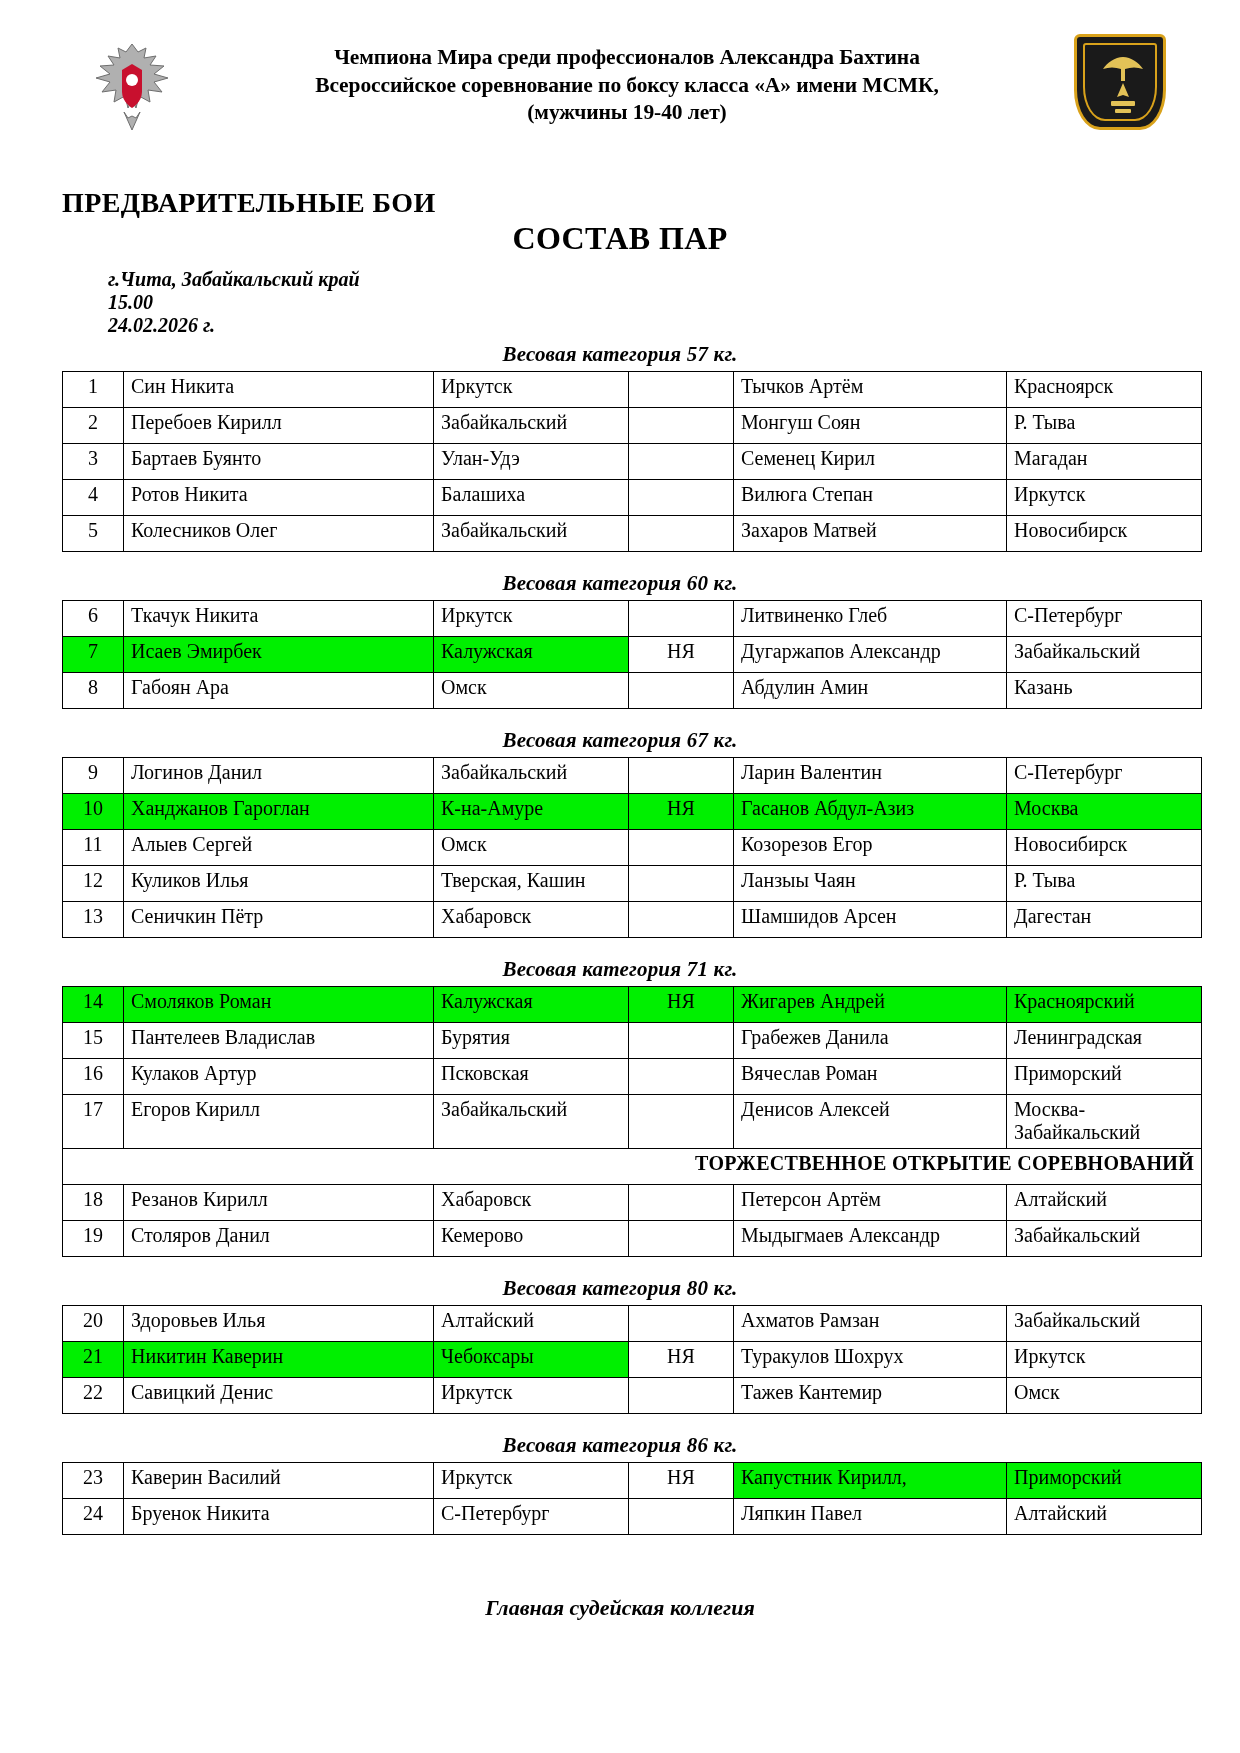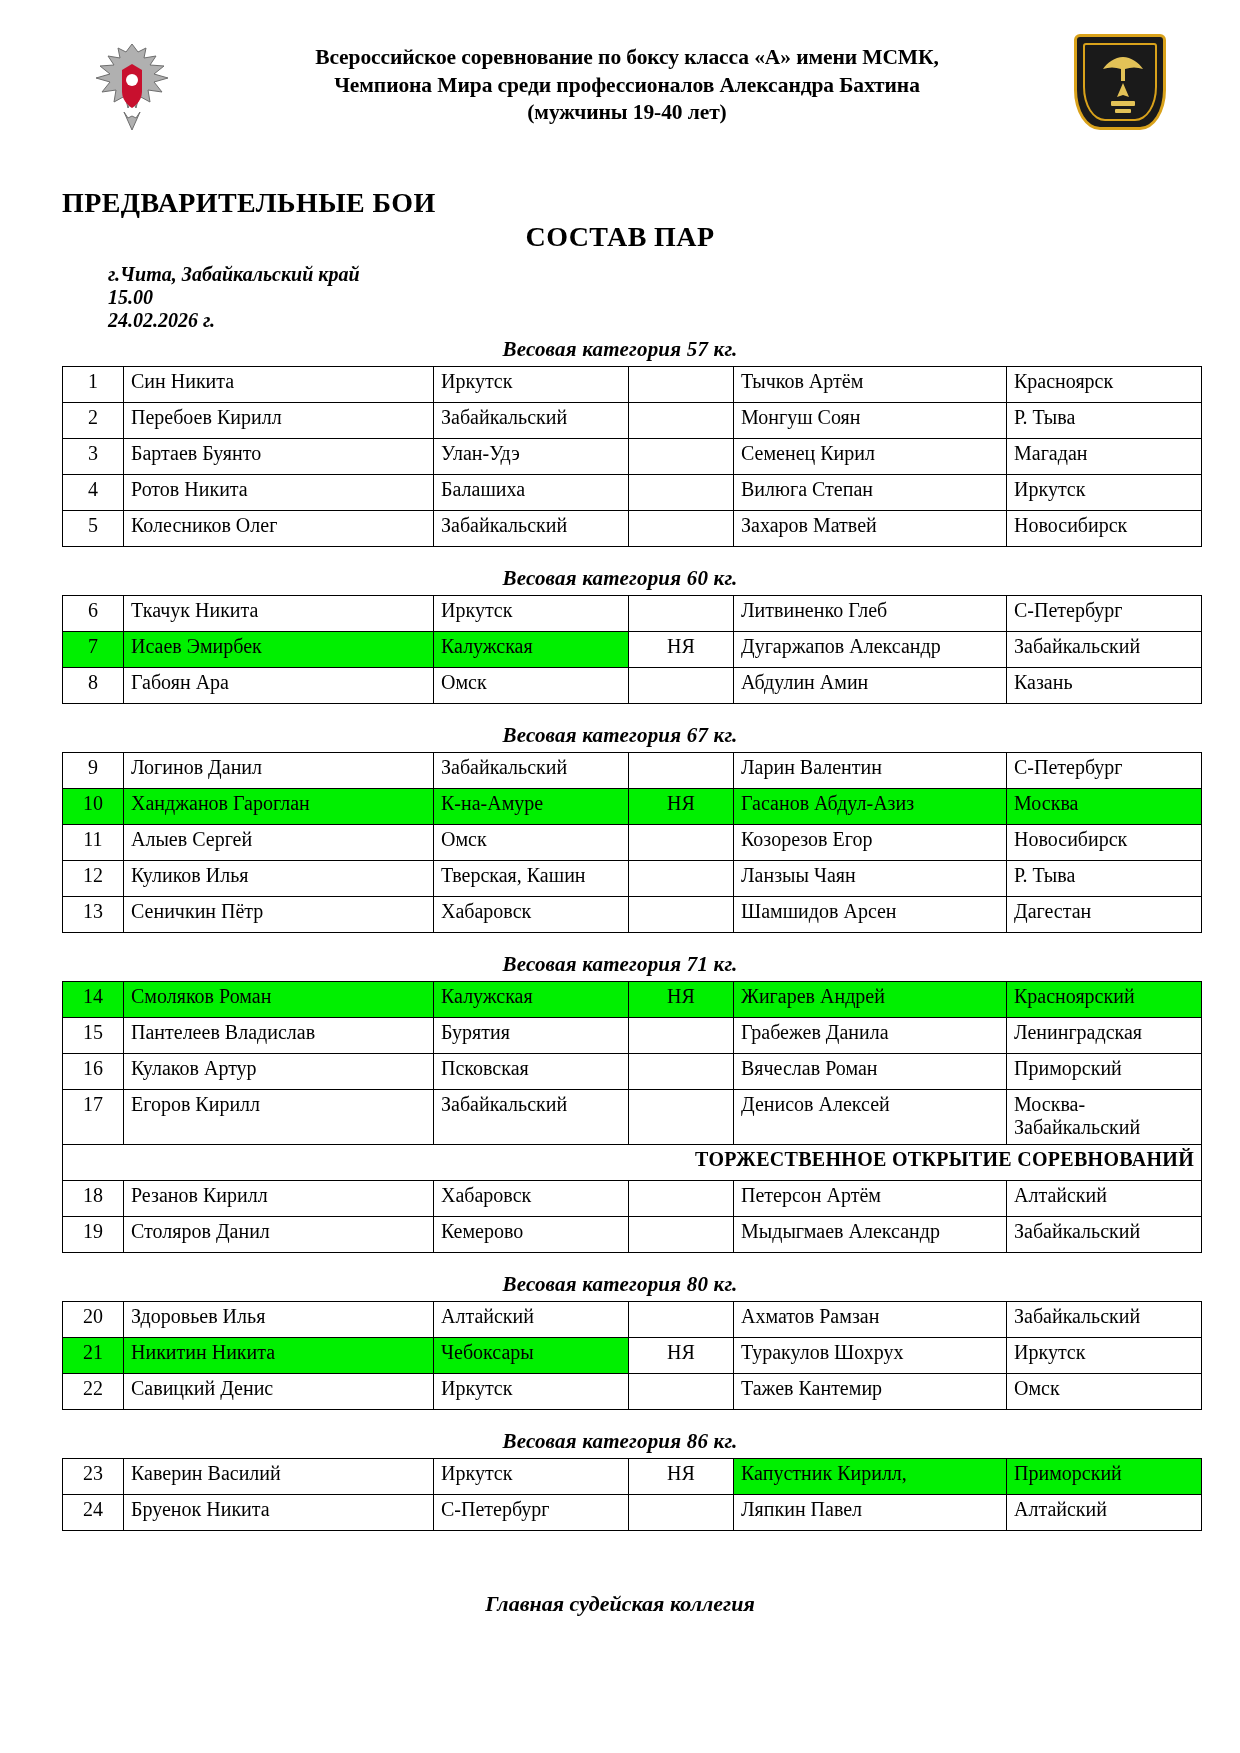--- a/index.html
+++ b/index.html
@@ -58,21 +58,21 @@
     text-align: left;
     font-weight: bold;
     font-size: 28px;
     line-height: 1.22;
     margin-top: 42px;
     letter-spacing: 0.4px;
   }
   .doc-subtitle {
     text-align: center;
     font-weight: bold;
-    font-size: 28px;
+    font-size: 32px;
     line-height: 1.18;
     letter-spacing: 0.4px;
   }
   .meta-row {
     display: flex;
     justify-content: space-between;
     align-items: baseline;
     font-style: italic;
     font-weight: bold;
     font-size: 20px;
@@ -167,22 +167,22 @@
         <g fill="#ffffff">
           <circle cx="48" cy="46" r="6"></circle>
         </g>
         <g fill="#b0b0b0" stroke="#6e6e6e" stroke-width="1">
           <path d="M40 78 L48 96 L56 78 L52 84 L48 82 L44 84 Z"></path>
         </g>
       </svg>
     </div>
 
     <div class="header-title">
+      <div>Чемпиона Мира среди профессионалов Александра Бахтина</div>
       <div>Всероссийское соревнование по боксу класса «А» имени МСМК,</div>
-      <div>Чемпиона Мира среди профессионалов Александра Бахтина</div>
       <div>(мужчины 19-40 лет)</div>
     </div>
 
     <div class="emblem-right">
       <div class="shield-right">
         <div class="shield-inner"></div>
         <svg width="92" height="96" viewBox="0 0 92 96" style="position:absolute;left:0;top:0">
           <g fill="#e3c257">
             <path d="M46 20 C38 20 30 26 26 32 C32 30 38 30 44 32 L44 44 L48 44 L48 32 C54 30 60 30 66 32 C62 26 54 20 46 20 Z"></path>
             <path d="M46 46 L40 60 L46 58 L52 60 Z"></path>
@@ -389,21 +389,21 @@
           <tr>
             <td class="c-num">20</td>
             <td class="c-red">Здоровьев Илья</td>
             <td class="c-rcity">Алтайский</td>
             <td class="c-mark"></td>
             <td class="c-blue">Ахматов Рамзан</td>
             <td class="c-bcity">Забайкальский</td>
           </tr>
           <tr>
             <td class="c-num hl">21</td>
-            <td class="c-red hl">Никитин Никита</td>
+            <td class="c-red hl">Никитин Каверин</td>
             <td class="c-rcity hl">Чебоксары</td>
             <td class="c-mark">НЯ</td>
             <td class="c-blue">Туракулов Шохрух</td>
             <td class="c-bcity">Иркутск</td>
           </tr>
           <tr>
             <td class="c-num">22</td>
             <td class="c-red">Савицкий Денис</td>
             <td class="c-rcity">Иркутск</td>
             <td class="c-mark"></td>

